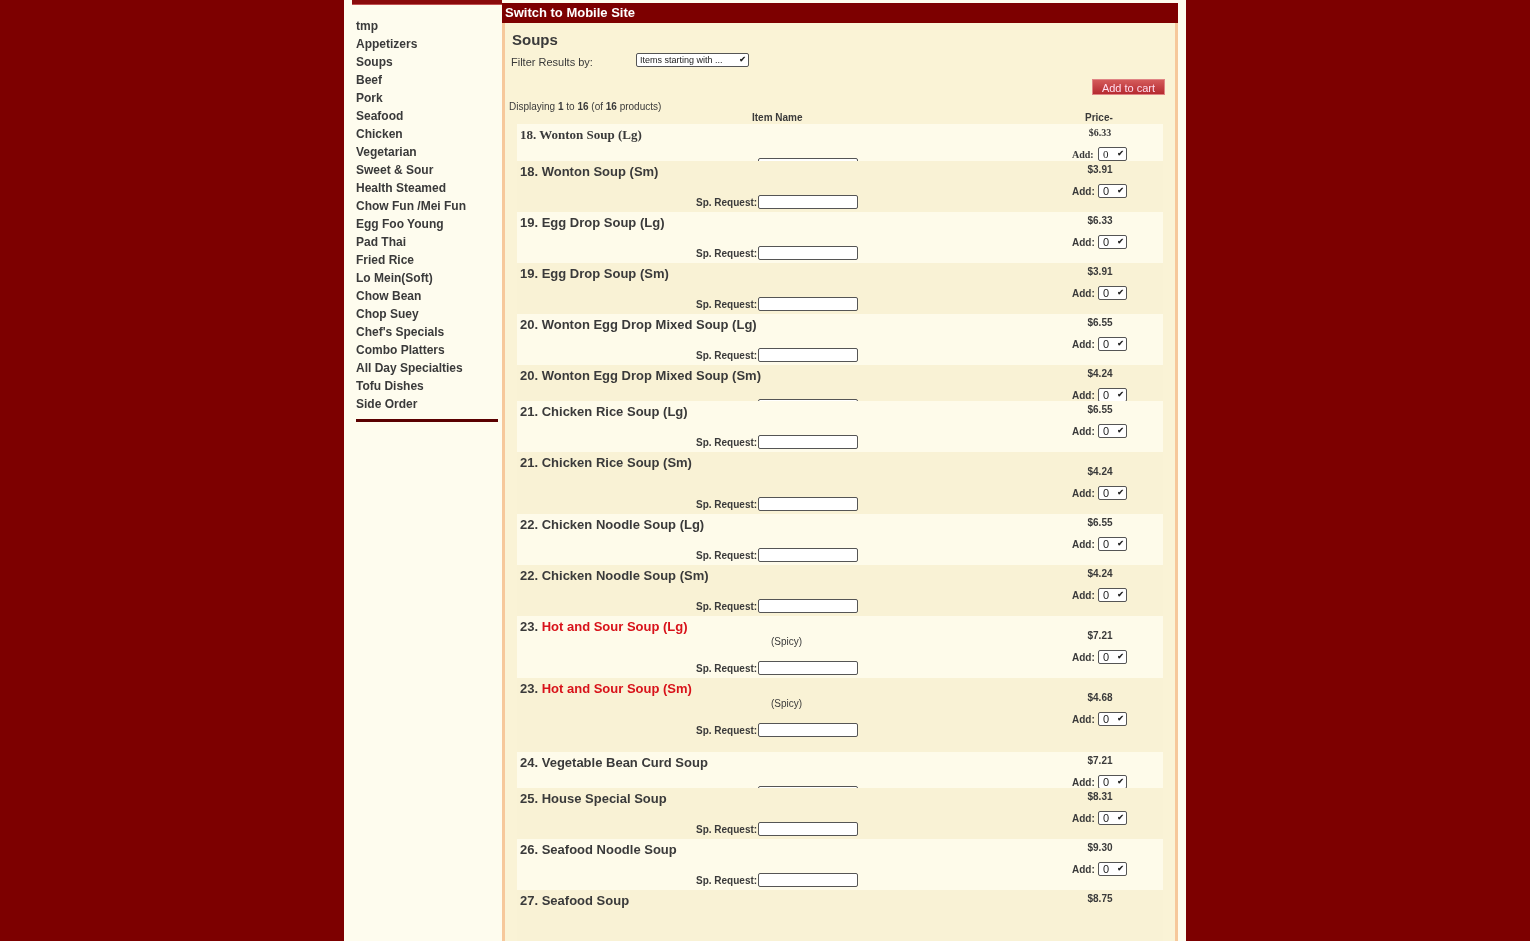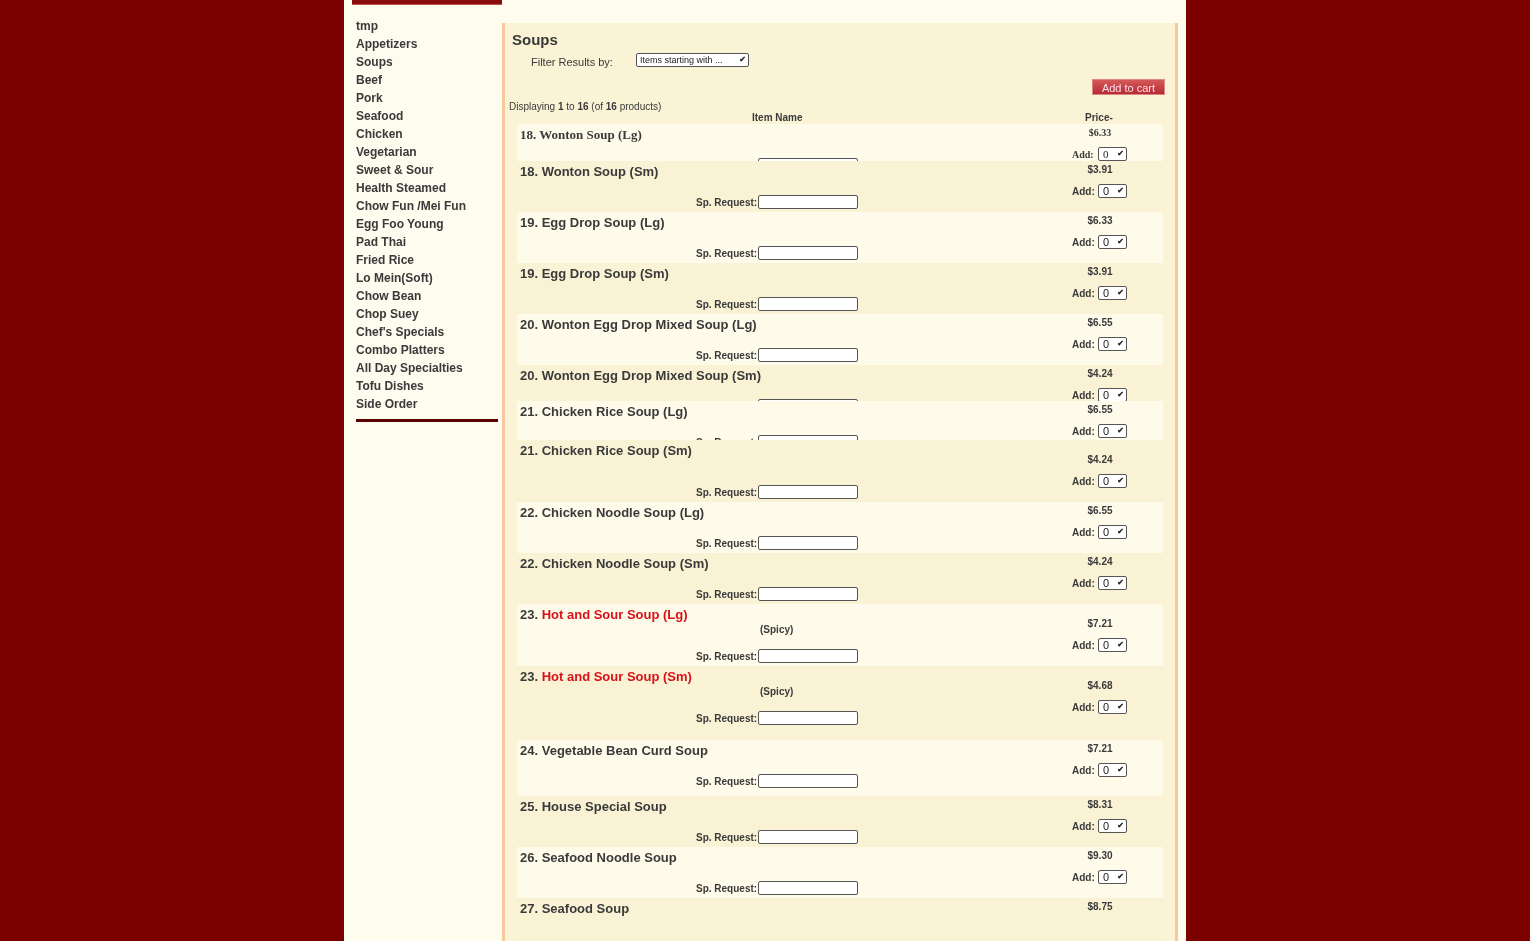--- a/index.html
+++ b/index.html
@@ -36,21 +36,21 @@
   .main {
     position:absolute; left:158px; top:23px; width:676px; height:918px;
     background:#faf3d6;
     border-left:3px solid #f6c89b; border-right:3px solid #f6c89b;
     box-sizing:border-box;
   }
   .cat-title {
     position:absolute; left:7px; top:8px; font-size:15px; font-weight:bold; color:#3a3a3a;
   }
   .filter-label {
-    position:absolute; left:6px; top:33px; font-size:11px; color:#3a3a3a;margin-left:20px;
+    position:absolute; left:6px; top:33px; font-size:11px; color:#3a3a3a;
   }
   .filter-select {
     position:absolute; left:131px; top:30px; width:113px; height:14px;
     font-size:9px; border:1px solid #555; background:#fff; border-radius:2px;
     box-sizing:border-box; padding-left:3px; line-height:12px; color:#222;
   }
   .filter-select .chev, .qty .chev {
     position:absolute; right:2px; top:0; font-size:8px; font-weight:bold;
   }
   .add-cart {
@@ -71,21 +71,21 @@
   }
   .rows { position:absolute; left:12px; top:101px; width:646px; }
   .row { position:relative; width:646px; }
   .row.odd { background:#fefbea; }
   .row.even { background:#f9f2d5; }
   .row .name {
     position:absolute; left:3px; top:3px; font-size:13px; font-weight:bold; color:#3a3a3a;
   }
   .row .name .red { color:#d8121a; }
   .row .spicy {
-    position:absolute; left:243px; top:20px; font-size:10px; font-weight:bold;
+    position:absolute; left:254px; top:20px; font-size:10px; font-weight:normal;
   }
   .row .spreq {
     position:absolute; left:179px; font-size:10px; font-weight:bold;
   }
   .row .spinput {
     position:absolute; left:241px; width:100px; height:14px;
     background:#fff; border:1px solid #555; border-radius:2px; box-sizing:border-box;
   }
   .row .price {
     position:absolute; left:570px; width:26px; text-align:center; font-size:10px; font-weight:bold;
@@ -124,20 +124,21 @@
     <a href="#">Chow Bean</a>
     <a href="#">Chop Suey</a>
     <a href="#">Chef's Specials</a>
     <a href="#">Combo Platters</a>
     <a href="#">All Day Specialties</a>
     <a href="#">Tofu Dishes</a>
     <a href="#">Side Order</a>
     <div class="sidebar-divider"></div>
   </nav>
 
+  <div class="main-header">Switch to Mobile Site</div>
 
   <div class="main">
     <div class="cat-title">Soups</div>
     <div class="filter-label">Filter Results by:</div>
     <div class="filter-select">
       <span>Items starting with ...</span>
       <span class="chev">✔</span>
     </div>
     <div class="add-cart">Add to cart</div>
     <div class="displaying">
@@ -194,21 +195,21 @@
           <div class="qty" style="top:23px"><span>0</span><span class="chev">✔</span></div>
         </div>
         <div class="row even" style="height: 36px;">
           <div class="name"><span>20.</span> <span class="">Wonton Egg Drop Mixed Soup (Sm)</span></div>
           <div class="spreq" style="top:36px">Sp. Request:</div>
           <div class="spinput" style="top:34px"></div>
           <div class="price" style="top:3px">$4.24</div>
           <div class="addlbl" style="top:25px">Add:</div>
           <div class="qty" style="top:23px"><span>0</span><span class="chev">✔</span></div>
         </div>
-        <div class="row odd" style="height: 39px;">
+        <div class="row odd" style="height: 51px;">
           <div class="name"><span>21.</span> <span class="">Chicken Rice Soup (Lg)</span></div>
           <div class="spreq" style="top:36px">Sp. Request:</div>
           <div class="spinput" style="top:34px"></div>
           <div class="price" style="top:3px">$6.55</div>
           <div class="addlbl" style="top:25px">Add:</div>
           <div class="qty" style="top:23px"><span>0</span><span class="chev">✔</span></div>
         </div>
         <div class="row even" style="height: 62px;">
           <div class="name"><span>21.</span> <span class="">Chicken Rice Soup (Sm)</span></div>
           <div class="spreq" style="top:47px">Sp. Request:</div>
@@ -244,21 +245,21 @@
         </div>
         <div class="row even" style="height: 74px;">
           <div class="name"><span>23.</span> <span class="red">Hot and Sour Soup (Sm)</span></div>
           <div class="spicy">(Spicy)</div>
           <div class="spreq" style="top:47px">Sp. Request:</div>
           <div class="spinput" style="top:45px"></div>
           <div class="price" style="top:14px">$4.68</div>
           <div class="addlbl" style="top:36px">Add:</div>
           <div class="qty" style="top:34px"><span>0</span><span class="chev">✔</span></div>
         </div>
-        <div class="row odd" style="height: 56px; text-decoration: underline;">
+        <div class="row odd" style="height: 36px; text-decoration: underline;">
           <div class="name"><span>24.</span> <span class="">Vegetable Bean Curd Soup</span></div>
           <div class="spreq" style="top:36px">Sp. Request:</div>
           <div class="spinput" style="top:34px"></div>
           <div class="price" style="top:3px">$7.21</div>
           <div class="addlbl" style="top:25px">Add:</div>
           <div class="qty" style="top:23px"><span>0</span><span class="chev">✔</span></div>
         </div>
         <div class="row even" style="height: 51px;">
           <div class="name"><span>25.</span> <span class="">House Special Soup</span></div>
           <div class="spreq" style="top:36px">Sp. Request:</div>

